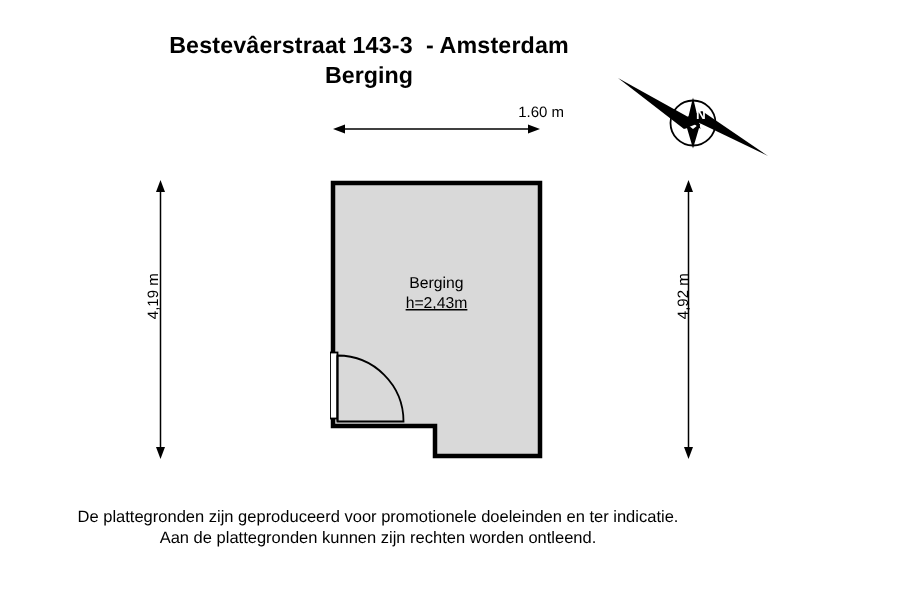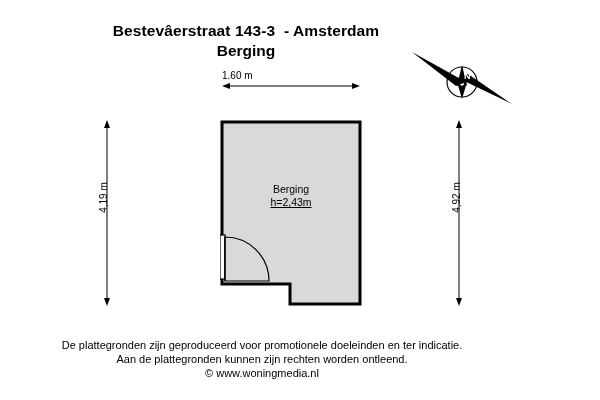--- a/index.html
+++ b/index.html
@@ -72,24 +72,24 @@
 
   
   .dim-top {
     left: 222px;
     top: 72px;
     width: 138px;
     height: 20px;
   }
   .dim-top .label {
     position: absolute;
-    left: 0;
+    left: 16px;
     top: -2px;
     width: 138px;
-    text-align: left;
+    text-align: right;
     font-size: 10px;
   }
 
   
   .dim-left {
     left: 96px;
     top: 120px;
     width: 22px;
     height: 186px;
   }
@@ -131,21 +131,20 @@
 
   
   .footer {
     position: absolute;
     left: 0;
     top: 338px;
     width: 504px;
     text-align: center;
     font-size: 11px;
     line-height: 14px;
-    padding-left: 10px;
   }
   .footer div { display: block; }
 </style>
 </head>
 <body>
 
 <div class="page">
 
   <div class="title-block">
     <div class="title-main">Bestevâerstraat 143-3  - Amsterdam</div>
@@ -206,16 +205,15 @@
   </div>
 
   <div class="room-label">
     <span class="room-name">Berging</span>
     <span class="room-height">h=2,43m</span>
   </div>
 
   <div class="footer">
     <div>De plattegronden zijn geproduceerd voor promotionele doeleinden en ter indicatie.</div>
     <div>Aan de plattegronden kunnen zijn rechten worden ontleend.</div>
-    <div>© www.woningmedia.nl</div>
   </div>
 
 </div>
 
 </body></html>

